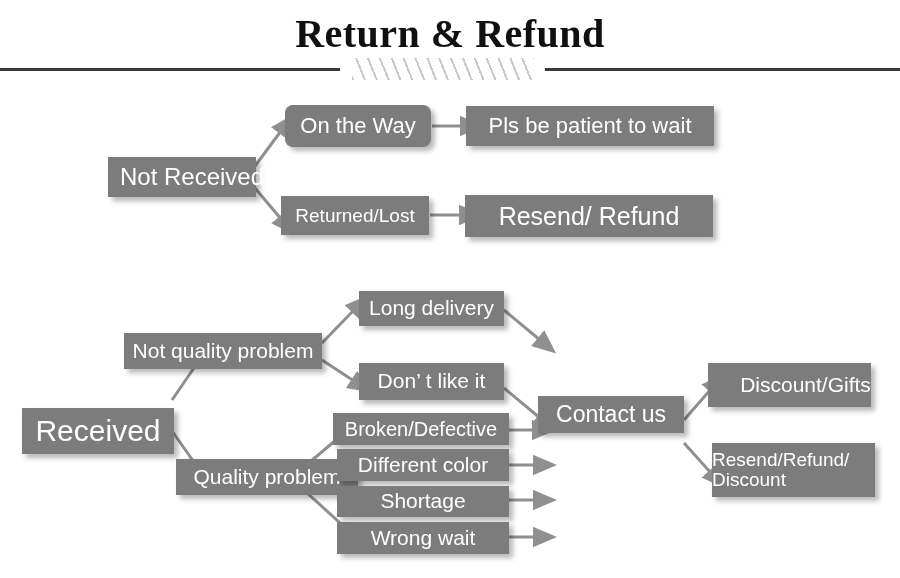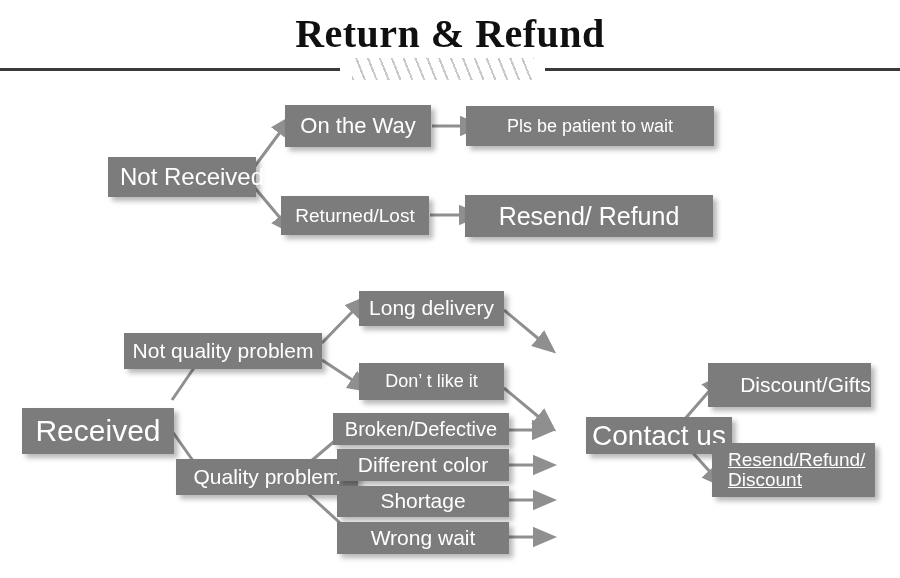--- a/index.html
+++ b/index.html
@@ -62,22 +62,21 @@
     align-items: center;
     justify-content: center;
     box-sizing: border-box;
     line-height: 1.05;
     white-space: nowrap;
     z-index: 3;
   }
   .box.left-text {
     justify-content: flex-start;
     white-space: normal;
-    padding-left: 16px;
-    text-decoration: underline;
+    padding-left: 0;
   }
 
   
   #links {
     position: absolute;
     left: 0;
     top: 0;
     width: 900px;
     height: 578px;
     z-index: 1;
@@ -126,45 +125,45 @@
       <path d="M509,500 L536,500" marker-end="url(#ah)"></path>
       <path d="M509,537 L536,537" marker-end="url(#ah)"></path>
 
       <path d="M684,420 L711,389" marker-end="url(#ah)"></path>
       <path d="M684,443 L711,473" marker-end="url(#ah)"></path>
     </g>
   </svg>
 
   <div class="box" style="left:108px; top:157px; width:148px; height:40px; font-size:24px;padding-left:20px;">Not Received</div>
 
-  <div class="box" style="left:285px; top:105px; width:146px; height:42px; font-size:22px;">On the Way</div>
+  <div class="box" style="left:285px; top:105px; width:146px; height:42px; font-size:22px;border-radius:8px;">On the Way</div>
 
-  <div class="box" style="left:466px; top:106px; width:248px; height:40px; font-size:18px;">Pls be patient to wait</div>
+  <div class="box" style="left:466px; top:106px; width:248px; height:40px; font-size:22px;">Pls be patient to wait</div>
 
   <div class="box" style="left:465px; top:195px; width:248px; height:42px; font-size:25px;">Resend/ Refund</div>
 
   <div class="box" style="left:281px; top:196px; width:148px; height:39px; font-size:19px;">Returned/Lost</div>
 
   <div class="box" style="left:22px; top:392px; width:152px; height:46px; font-size:30px;margin-top:16px;">Received</div>
 
   <div class="box" style="left:124px; top:333px; width:198px; height:36px; font-size:21px;">Not quality problem</div>
 
   <div class="box" style="left:130px; top:459px; width:182px; height:36px; font-size:21px;margin-left:46px;">Quality problem</div>
 
   <div class="box" style="left:359px; top:291px; width:145px; height:35px; font-size:21px;text-align:right;">Long delivery</div>
 
-  <div class="box" style="left:359px; top:363px; width:145px; height:37px; font-size:18px;">Don’  t like it</div>
+  <div class="box" style="left:359px; top:363px; width:145px; height:37px; font-size:21px;">Don’  t like it</div>
 
   <div class="box" style="left:333px; top:413px; width:176px; height:32px; font-size:20px;">Broken/Defective</div>
 
   <div class="box" style="left:337px; top:449px; width:172px; height:32px; font-size:21px;">Different color</div>
 
   <div class="box" style="left:337px; top:486px; width:172px; height:31px; font-size:21px;">Shortage</div>
 
   <div class="box" style="left:337px; top:522px; width:172px; height:32px; font-size:21px;">Wrong wait</div>
 
-  <div class="box" style="left:538px; top:417px; width:146px; height:37px; font-size:28px;margin-left:48px;">Contact us</div>
+  <div class="box" style="left:538px; top:396px; width:146px; height:37px; font-size:23px;">Contact us</div>
 
   <div class="box" style="left:708px; top:363px; width:163px; height:44px; font-size:21px;padding-left:32px;">Discount/Gifts</div>
 
   <div class="box left-text" style="left:712px; top:443px; width:163px; height:54px; font-size:19px;">Resend/Refund/<br>Discount</div>
 
 </div>
 
 </body></html>

